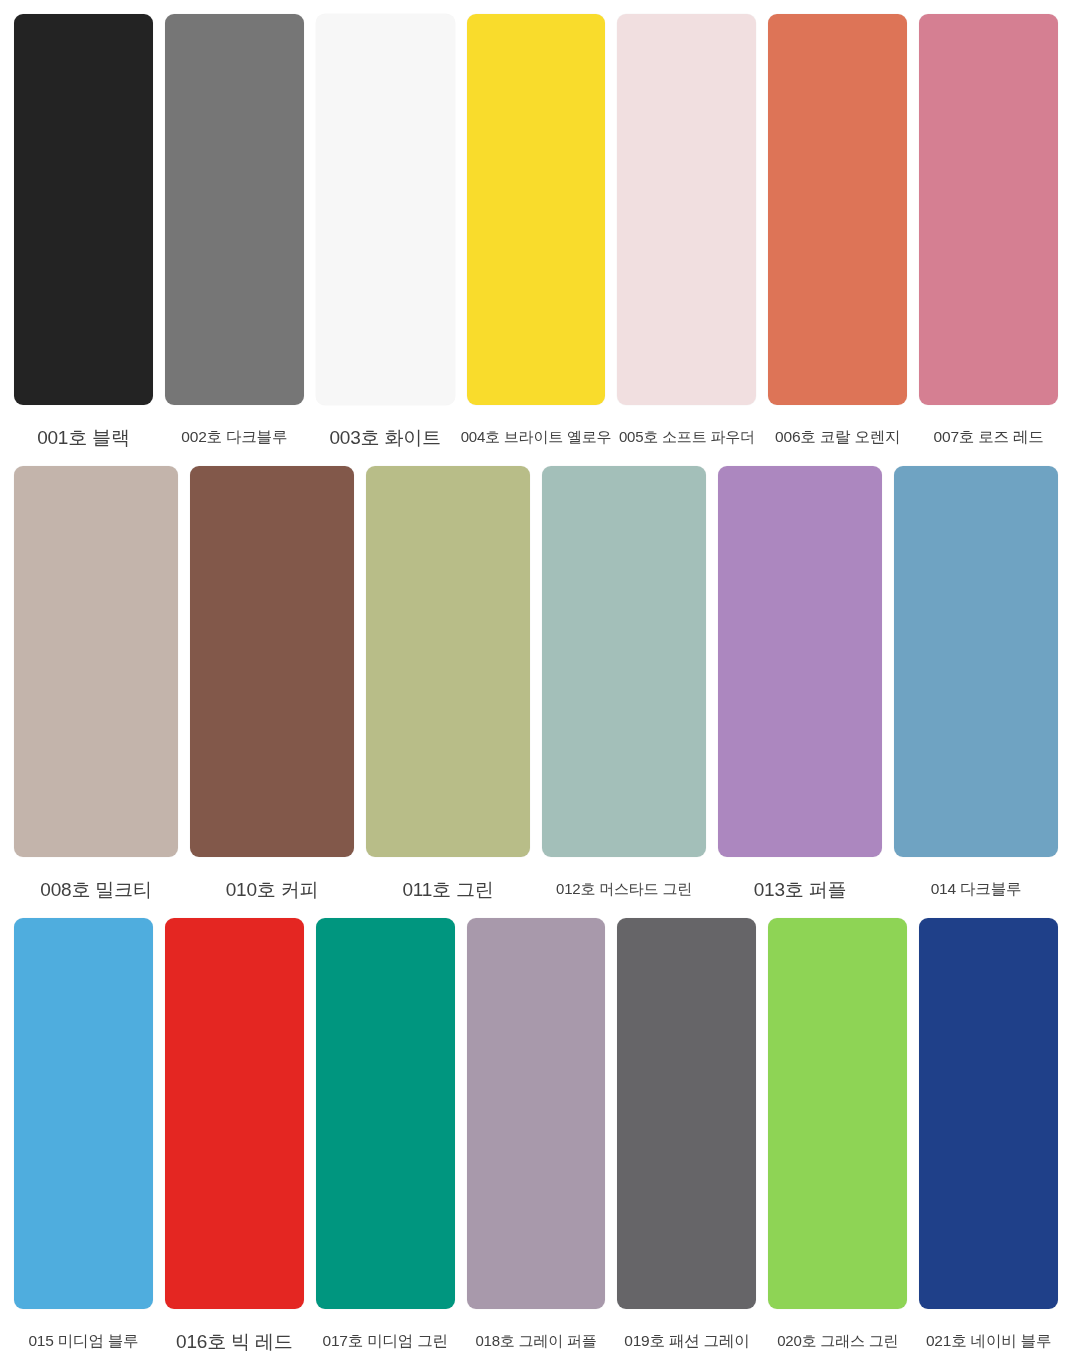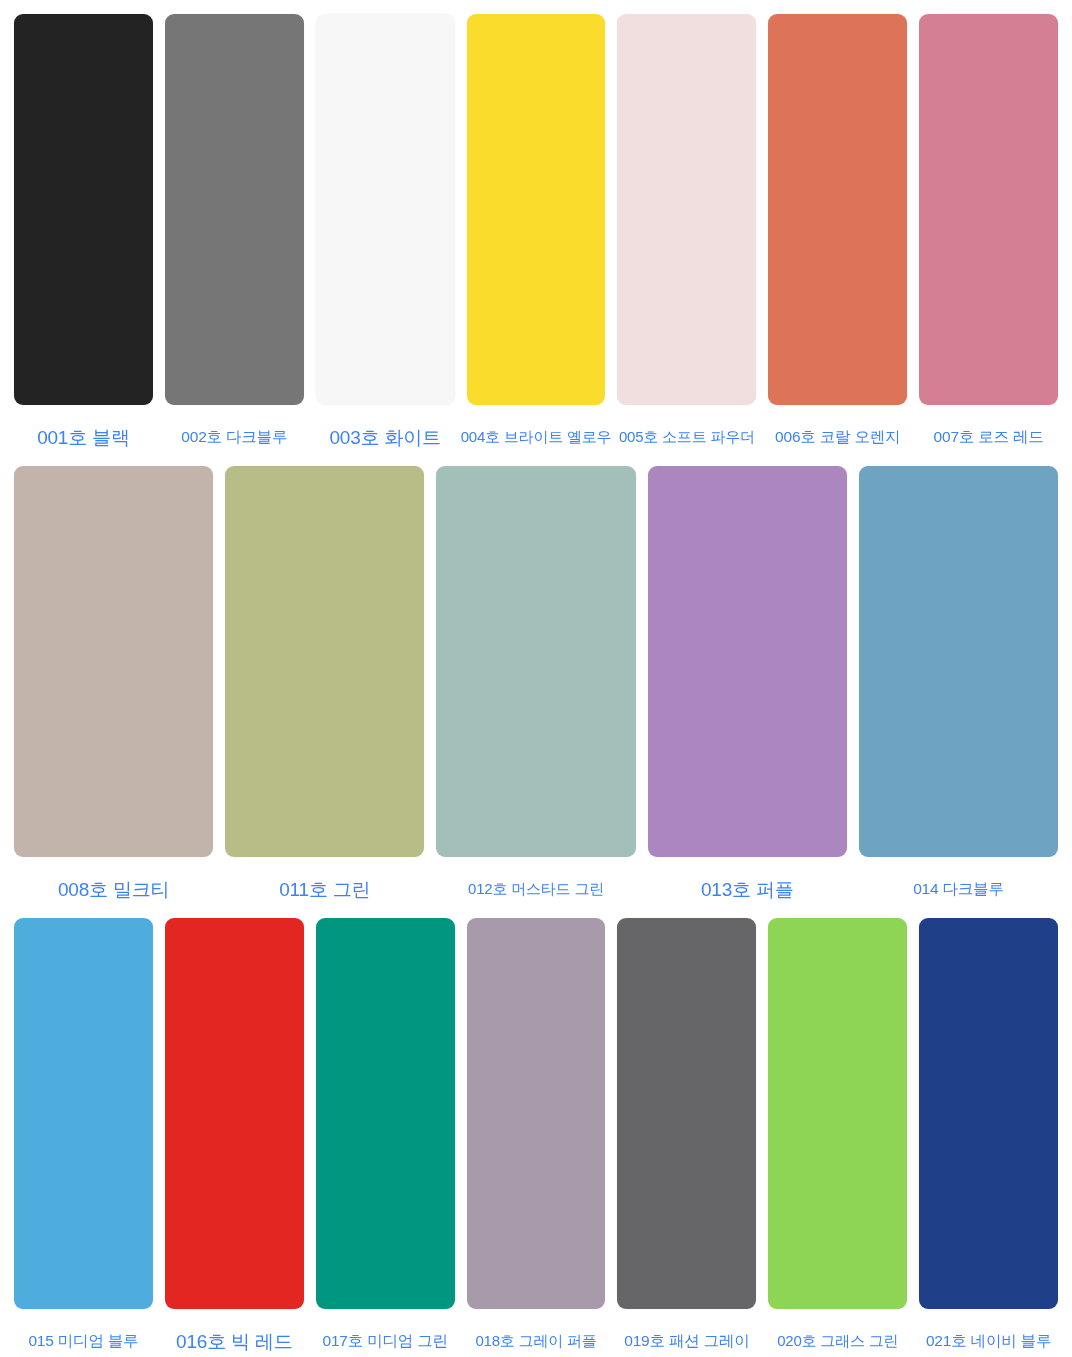--- a/index.html
+++ b/index.html
@@ -48,21 +48,21 @@
   }
 
   .swatch-label {
     width: 100%;
     height: 61px;
     display: flex;
     align-items: center;
     justify-content: center;
     text-align: center;
     letter-spacing: -0.2px;
-    color: #3b82f6;
+    color: #404040;
     white-space: nowrap;
     padding-top: 4px;
   }
 
   .swatch-label.size-lg { font-size: 19px; }
   .swatch-label.size-md { font-size: 15.5px; }
   .swatch-label.size-sm { font-size: 15px; }
 </style>
 </head>
 <body>
@@ -95,20 +95,24 @@
       </div>
       <div class="swatch-cell">
         <div class="swatch-chip" title="007호 로즈 레드" style="background: rgb(213, 127, 146);"></div>
         <div class="swatch-label size-md">007호 로즈 레드</div>
       </div>
     </div>
     <div class="swatch-row">
       <div class="swatch-cell">
         <div class="swatch-chip" title="008호 밀크티" style="background: rgb(195, 180, 171);"></div>
         <div class="swatch-label size-lg">008호 밀크티</div>
+      </div>
+      <div class="swatch-cell">
+        <div class="swatch-chip" title="010호 커피" style="background: rgb(130, 88, 74);"></div>
+        <div class="swatch-label size-lg">010호 커피</div>
       </div>
       <div class="swatch-cell">
         <div class="swatch-chip" title="011호 그린" style="background: rgb(184, 189, 136);"></div>
         <div class="swatch-label size-lg">011호 그린</div>
       </div>
       <div class="swatch-cell">
         <div class="swatch-chip" title="012호 머스타드 그린" style="background: rgb(163, 191, 185);"></div>
         <div class="swatch-label size-sm">012호 머스타드 그린</div>
       </div>
       <div class="swatch-cell">

